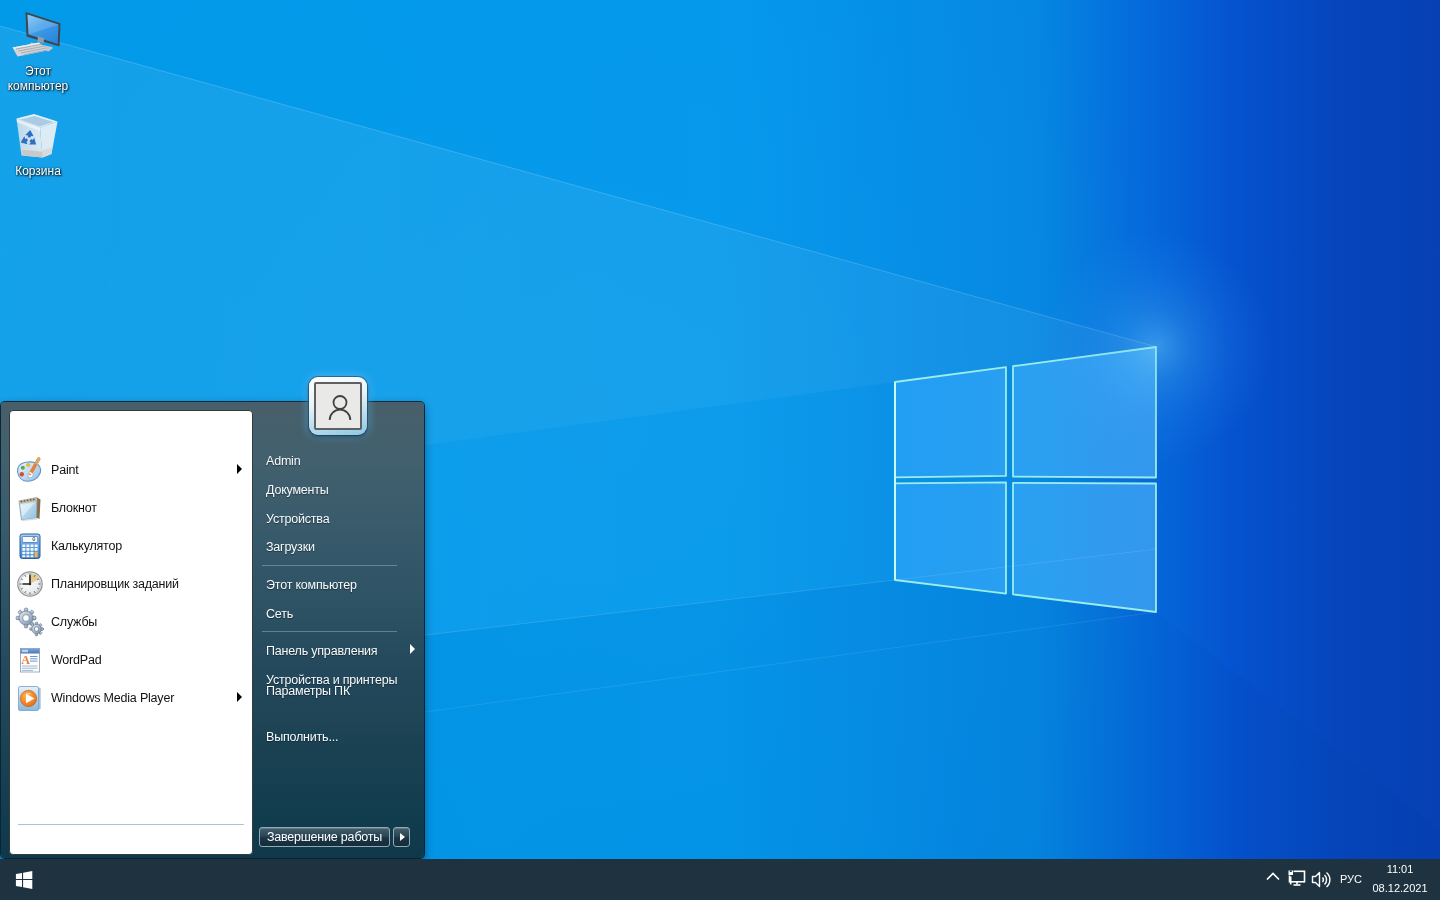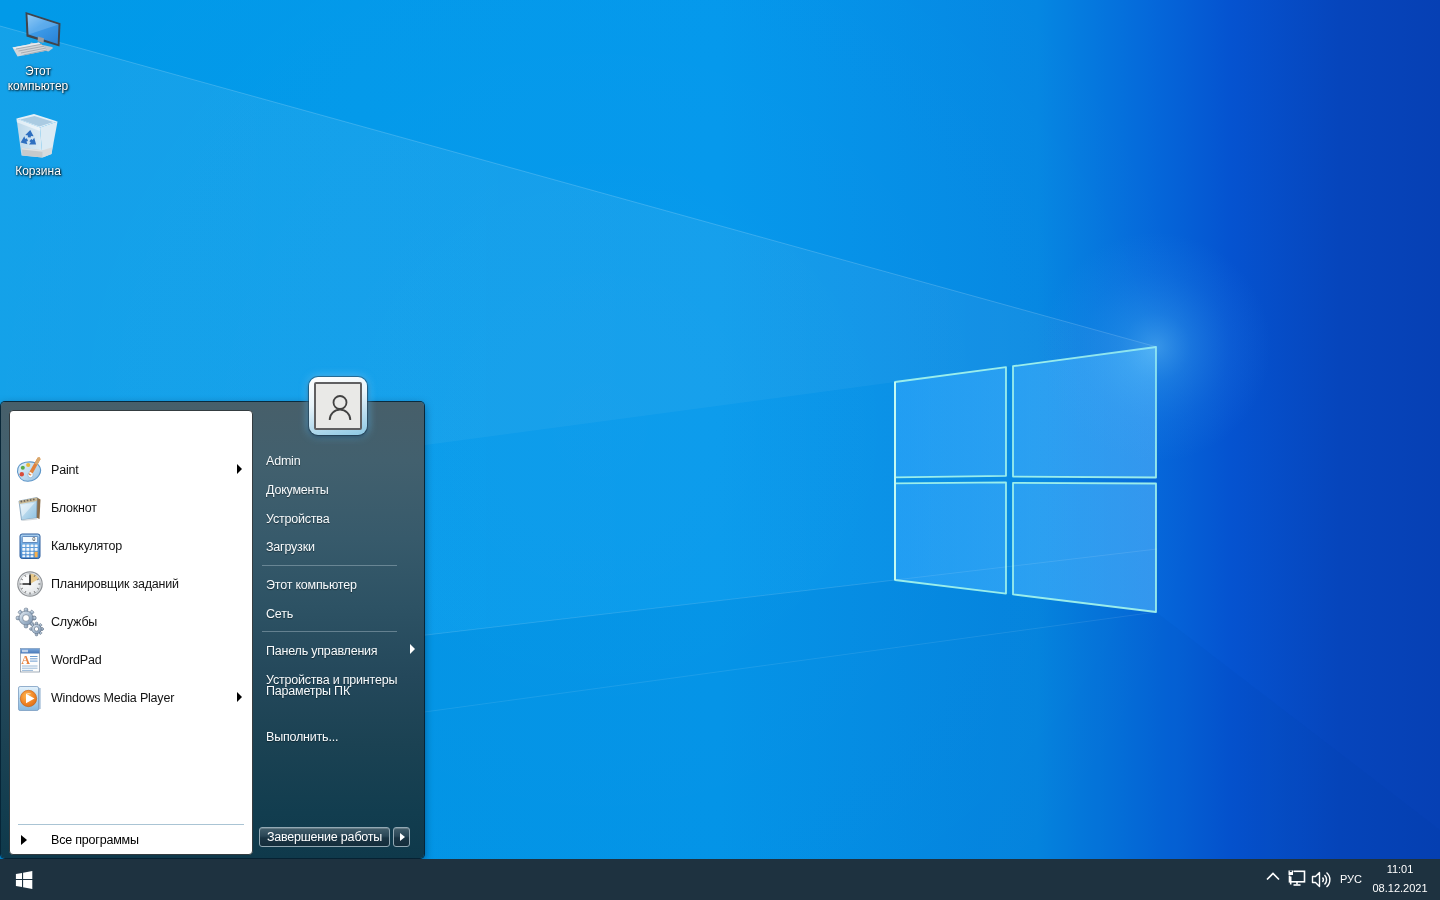--- a/index.html
+++ b/index.html
@@ -357,24 +357,20 @@
 <rect x="3.5" y="3.5" width="20" height="24" rx="1.6" fill="url(#wmpg)" stroke="#7a9cc0" stroke-width="0.8"></rect>
 <circle cx="13.5" cy="15.5" r="8.2" fill="url(#wmpo)"></circle>
 <circle cx="13.5" cy="15.5" r="8.2" fill="none" stroke="#c05c10" stroke-width="0.6"></circle>
 <path d="M10.8 10.8 Q13.5 9.2 16.2 10.8 Q14 11.8 10.8 10.8 Z" fill="rgba(255,255,255,0.55)"></path>
 <polygon points="11,10.8 19.5,15.5 11,20.2" fill="#fff"></polygon>
 </svg>
         <div class="tx">Windows Media Player</div>
         <div class="ar"></div>
       </div>
     <div id="allsep"></div>
-    <div id="allprog">
-        <div class="ar"></div>
-        <div class="tx">Все программы</div>
-      </div>
   </div>
   <div id="rightcol">
     <div class="rrow" style="top:44.5px;">Admin</div>
     <div class="rrow" style="top:73.5px;">Документы</div>
     <div class="rrow" style="top:102.5px;">Устройства</div>
     <div class="rrow" style="top:131px;">Загрузки</div>
     <div class="rsep" style="top:162.5px;"></div>
     <div class="rrow" style="top:168.5px;">Этот компьютер</div>
     <div class="rrow" style="top:197.5px;">Сеть</div>
     <div class="rsep" style="top:228.5px;"></div>

